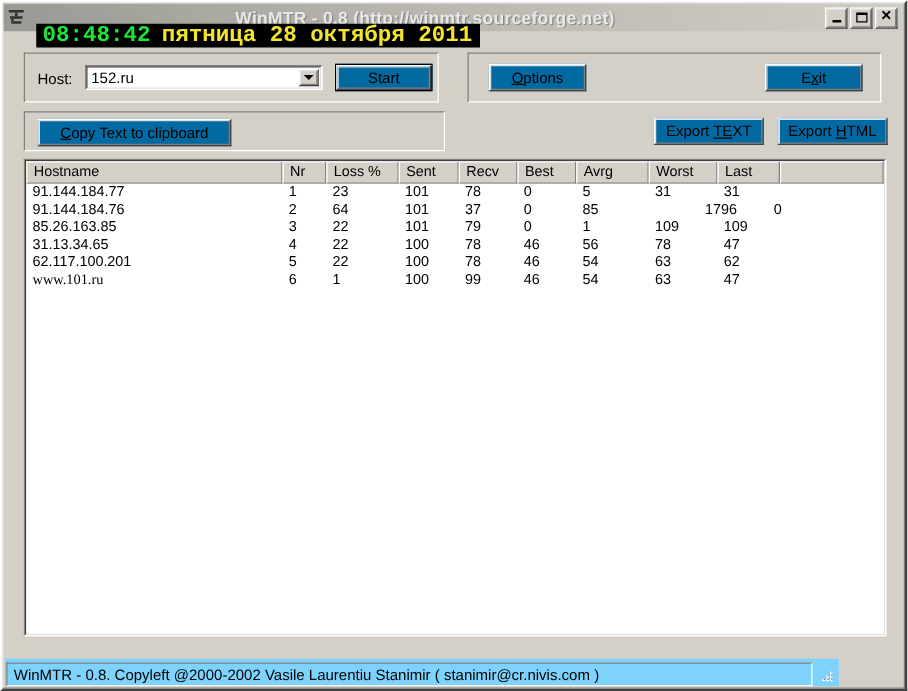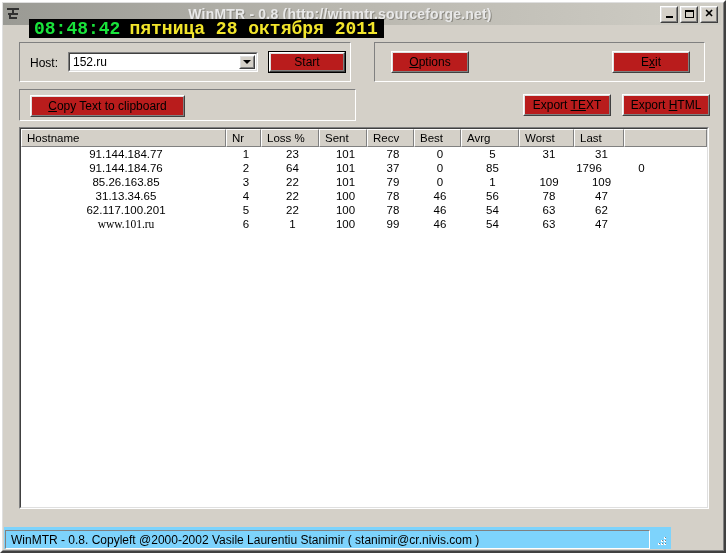--- a/index.html
+++ b/index.html
@@ -149,21 +149,21 @@
     position: absolute;
     left: 4px;
     top: 27px;
     width: 716px;
     height: 498px;
     background: #d4d0c8;
   }
 
   
   .btn {
-    background: #b91c1c;
+    background: #0369a1;
     border-top: 1px solid #ffffff;
     border-left: 1px solid #ffffff;
     border-right: 1px solid #404040;
     border-bottom: 1px solid #404040;
     box-sizing: border-box;
     position: relative;
     font-family: "Liberation Sans", sans-serif;
     font-size: 12px;
     color: #000;
     cursor: default;
@@ -313,21 +313,20 @@
   .listview > .lvinner {
     position: absolute;
     left: 0; top: 0; right: 0; bottom: 0;
     border-top: 1px solid #404040;
     border-left: 1px solid #404040;
     border-right: 1px solid #dfdfdf;
     border-bottom: 1px solid #dfdfdf;
     box-sizing: border-box;
     background: #ffffff;
     overflow: hidden;
-    text-align: center;
   }
   .lv-header {
     position: absolute;
     left: 0; top: 0;
     height: 18px;
     width: 100%;
     display: flex;
     background: #d4d0c8;
     box-sizing: border-box;
   }

